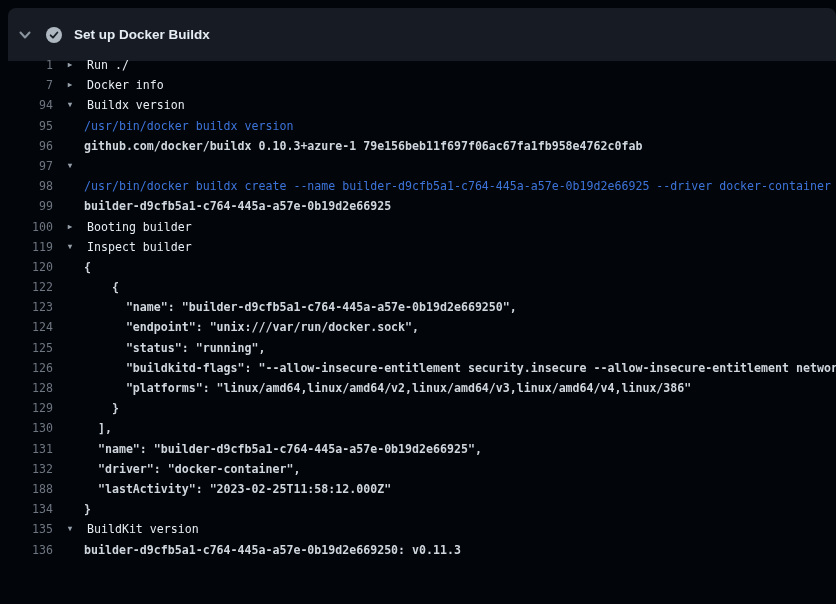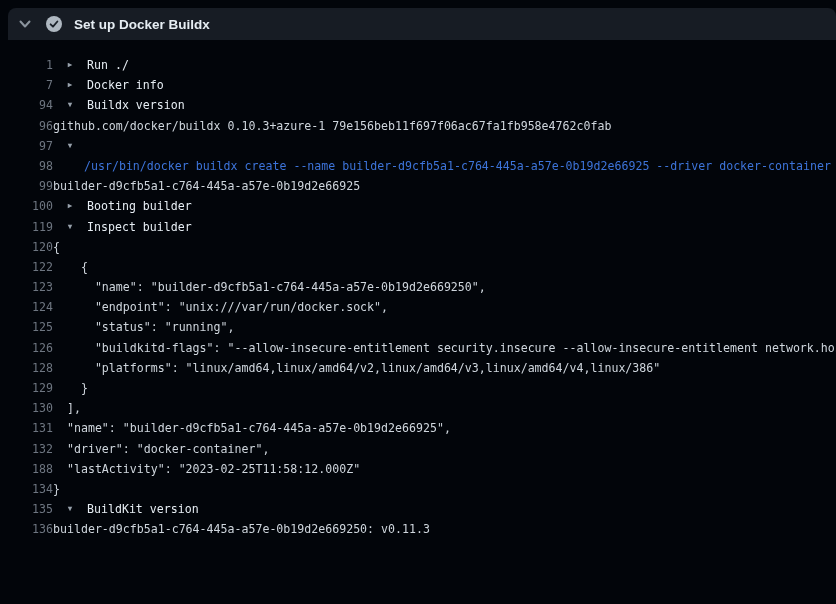--- a/index.html
+++ b/index.html
@@ -9,21 +9,21 @@
     --status_fill:#afb8c1; --status_check:#1b2129;
   }
   *{box-sizing:border-box;}
   html,body{margin:0;padding:0;}
   body{
     width:836px;height:604px;overflow:hidden;position:relative;
     background:var(--page_bg);
     font-family:"Liberation Sans",sans-serif;
   }
   .step-header{
-    position:absolute;left:8px;top:8px;right:0;height:32px;
+    position:absolute;left:8px;top:8px;right:0;height:53px;
     background:var(--header_bg);
     border-radius:8px 8px 0 0;
     display:flex;align-items:center;
     cursor:pointer;
   }
   .chev-btn{
     margin-left:6px;width:22px;height:22px;flex:none;
     display:flex;align-items:center;justify-content:center;
   }
   .status-icon{
@@ -48,21 +48,21 @@
   .num{
     width:53px;flex:none;text-align:right;
     color:var(--line_number);cursor:pointer;
   }
   .arrow{
     width:12px;flex:none;margin-left:11px;text-align:center;
     font-size:7.5px;color:var(--arrow);
   }
   .row.group{cursor:pointer;}
   .row.group .text{margin-left:11px;color:var(--group_text);flex:none;}
-  .row.output .text{color:var(--output_text);flex:none;}
+  .row.output .text{margin-left:31px;color:var(--output_text);flex:none;font-weight:bold;}
   .row.command .text{margin-left:31px;color:var(--command_text);flex:none;}
 </style>
 </head>
 <body>
 
 <div class="step-header">
   <span class="chev-btn">
     <svg width="14" height="14" viewBox="0 0 14 14">
       <path d="M2.5 4.5 L7 9.5 L11.5 4.5" fill="none" stroke="var(--chevron)" stroke-width="2" stroke-linecap="round" stroke-linejoin="round"></path>
     </svg>
@@ -73,20 +73,21 @@
       <path d="M4.6 8.3 L7 10.7 L11.4 5.5" fill="none" stroke="var(--status_check)" stroke-width="1.8" stroke-linecap="round" stroke-linejoin="round"></path>
     </svg>
   </span>
   <span class="step-title">Set up Docker Buildx</span>
 </div>
 
 <div class="log-area" id="log-area">
     <div class="row group"><span class="num">1</span><span class="arrow">▶</span><span class="text">Run ./</span></div>
     <div class="row group"><span class="num">7</span><span class="arrow">▶</span><span class="text">Docker info</span></div>
     <div class="row group"><span class="num">94</span><span class="arrow">▼</span><span class="text">Buildx version</span></div>
+    <div class="row command"><span class="num">95</span><span class="text">/usr/bin/docker buildx version</span></div>
     <div class="row output"><span class="num">96</span><span class="text">github.com/docker/buildx 0.10.3+azure-1 79e156beb11f697f06ac67fa1fb958e4762c0fab</span></div>
     <div class="row group"><span class="num">97</span><span class="arrow">▼</span></div>
     <div class="row command"><span class="num">98</span><span class="text">/usr/bin/docker buildx create --name builder-d9cfb5a1-c764-445a-a57e-0b19d2e66925 --driver docker-container</span></div>
     <div class="row output"><span class="num">99</span><span class="text">builder-d9cfb5a1-c764-445a-a57e-0b19d2e66925</span></div>
     <div class="row group"><span class="num">100</span><span class="arrow">▶</span><span class="text">Booting builder</span></div>
     <div class="row group"><span class="num">119</span><span class="arrow">▼</span><span class="text">Inspect builder</span></div>
     <div class="row output"><span class="num">120</span><span class="text">{</span></div>
     <div class="row output"><span class="num">122</span><span class="text">    {</span></div>
     <div class="row output"><span class="num">123</span><span class="text">      "name": "builder-d9cfb5a1-c764-445a-a57e-0b19d2e669250",</span></div>
     <div class="row output"><span class="num">124</span><span class="text">      "endpoint": "unix:///var/run/docker.sock",</span></div>

